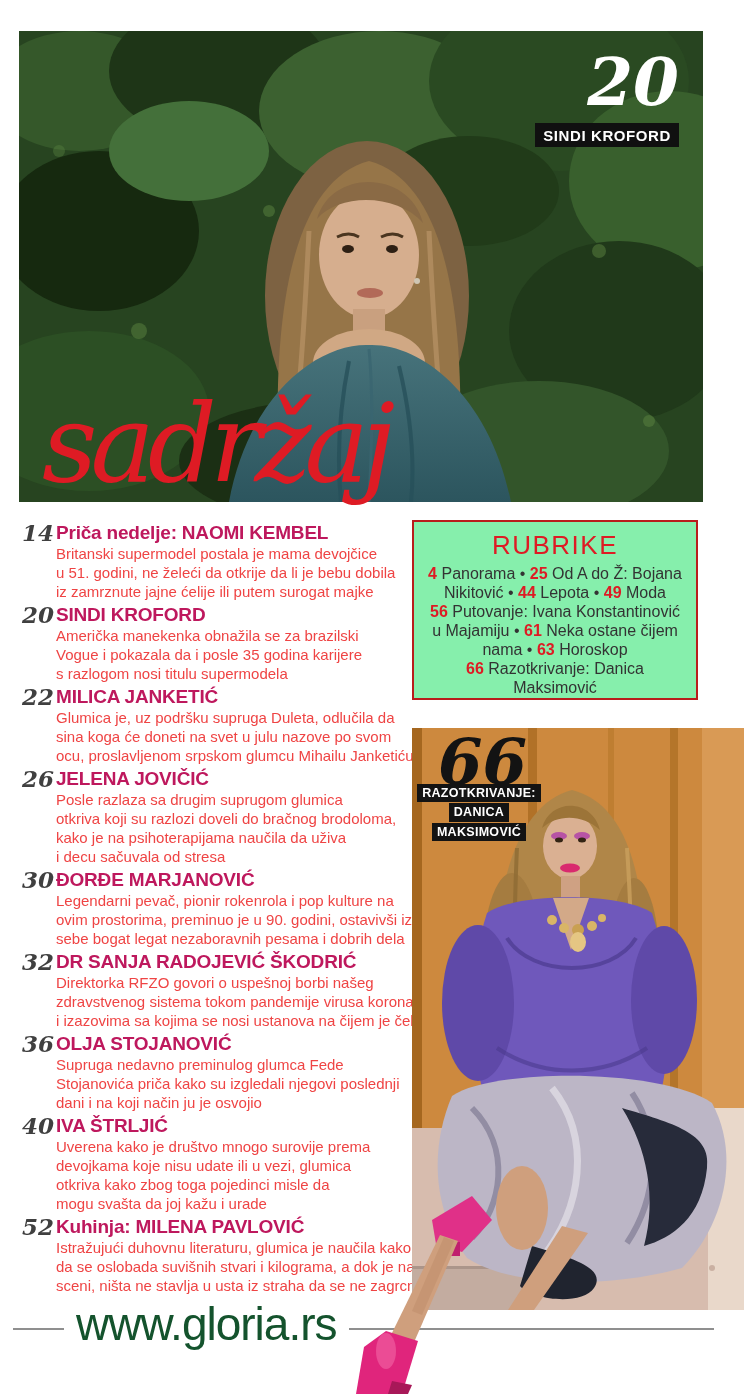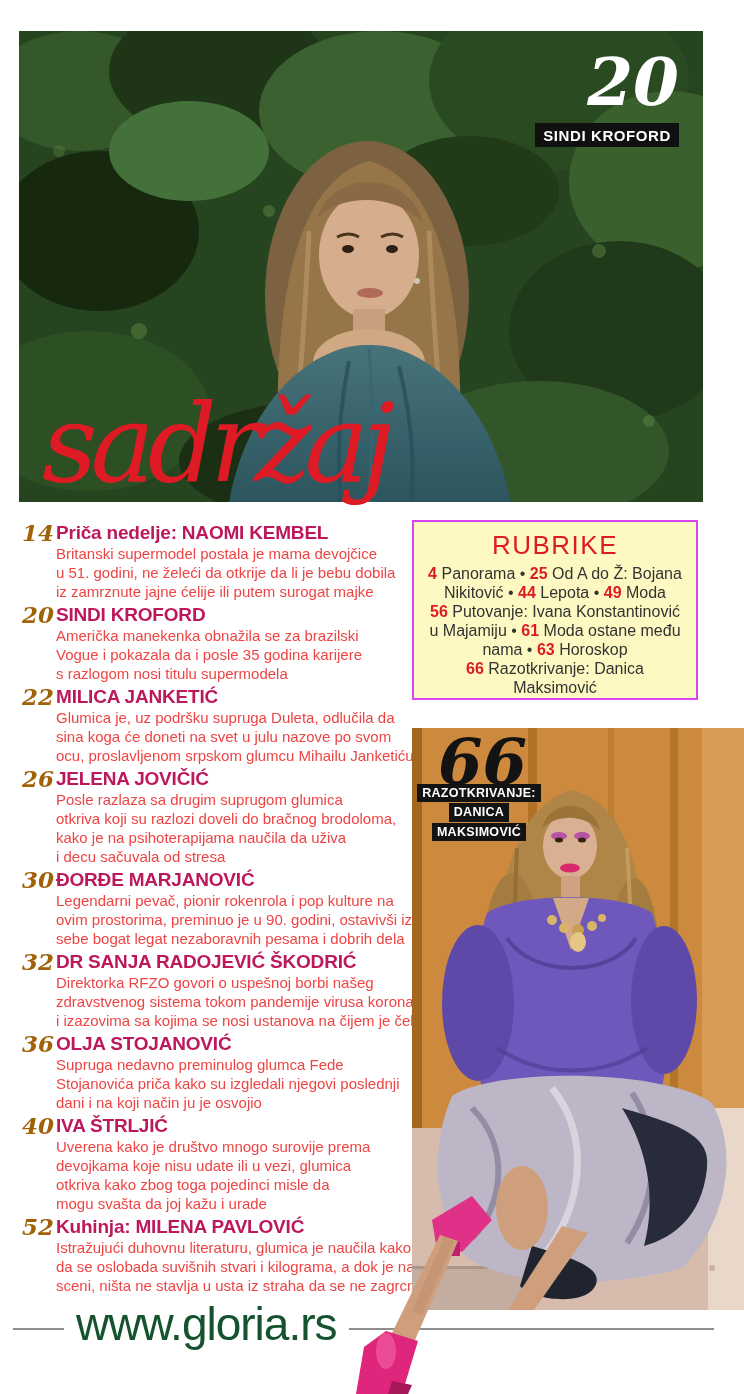--- a/index.html
+++ b/index.html
@@ -17,29 +17,29 @@
 
   
   .sadrzaj{position:absolute;left:42px;top:390px;z-index:3;color:#de1b24;
            font-family:"DejaVu Serif",serif;font-style:italic;font-size:108px;
            line-height:1;letter-spacing:-7px;}
 
   
   .toc{position:absolute;left:22px;top:523px;width:402px;}
   .toc-entry{display:flex;margin-bottom:4px;}
   .toc-num{flex:none;width:34px;font-family:"DejaVu Serif",serif;font-style:italic;
-           font-weight:bold;font-size:23px;line-height:20px;color:#a16207;}
+           font-weight:bold;font-size:23px;line-height:20px;color:#404040;}
   .toc-body{flex:1;}
   .toc-title{font-weight:bold;font-size:19px;line-height:20px;color:#be185d;letter-spacing:-.2px;}
   .toc-desc{font-size:15px;line-height:19px;color:#ef4444;margin-top:1px;}
 
   
   .rubrike{position:absolute;left:412px;top:520px;width:286px;height:180px;
-           box-sizing:border-box;border:2px solid #d946ef;text-align:center;
-           padding-top:9px;background:#fef9c3;}
+           box-sizing:border-box;border:2px solid #b91c1c;text-align:center;
+           padding-top:9px;background:#86efac;}
   .rubrike-title{color:#de1b24;font-size:26px;letter-spacing:1.5px;line-height:1.1;margin-bottom:4px;}
   .rubrike-line{font-size:16px;line-height:19px;color:#333333;}
   .rubrike-line .num{color:#de1b24;font-weight:bold;}
 
   
   .side{position:absolute;left:412px;top:728px;width:332px;height:582px;z-index:2;}
   .side svg{display:block;width:100%;height:100%;}
   .side-num{position:absolute;left:26px;top:2px;font-family:"DejaVu Serif",serif;
             font-style:italic;font-weight:bold;font-size:64px;line-height:1;color:#131313;}
   .side-caps{position:absolute;left:4px;top:56px;width:126px;text-align:center;line-height:0;}
@@ -226,21 +226,21 @@
       </div>
     </div>
   </div>
 
   <div class="rubrike">
     <div class="rubrike-title">RUBRIKE</div>
     <div>
         <div class="rubrike-line"><span class="num">4</span><span> Panorama • </span><span class="num">25</span><span> Od A do Ž: Bojana</span></div>
         <div class="rubrike-line"><span>Nikitović • </span><span class="num">44</span><span> Lepota • </span><span class="num">49</span><span> Moda</span></div>
         <div class="rubrike-line"><span class="num">56</span><span> Putovanje: Ivana Konstantinović</span></div>
-        <div class="rubrike-line"><span>u Majamiju • </span><span class="num">61</span><span> Moda ostane među</span></div>
+        <div class="rubrike-line"><span>u Majamiju • </span><span class="num">61</span><span> Neka ostane čijem</span></div>
         <div class="rubrike-line"><span>nama • </span><span class="num">63</span><span> Horoskop</span></div>
         <div class="rubrike-line"><span class="num">66</span><span> Razotkrivanje: Danica</span></div>
         <div class="rubrike-line"><span>Maksimović</span></div>
       </div>
   </div>
 
   <div class="side">
     <svg viewBox="0 0 332 582" aria-hidden="true">
       <rect width="332" height="430" fill="#cd893e"></rect>
       <rect x="0" y="0" width="10" height="430" fill="#a5671f"></rect>

